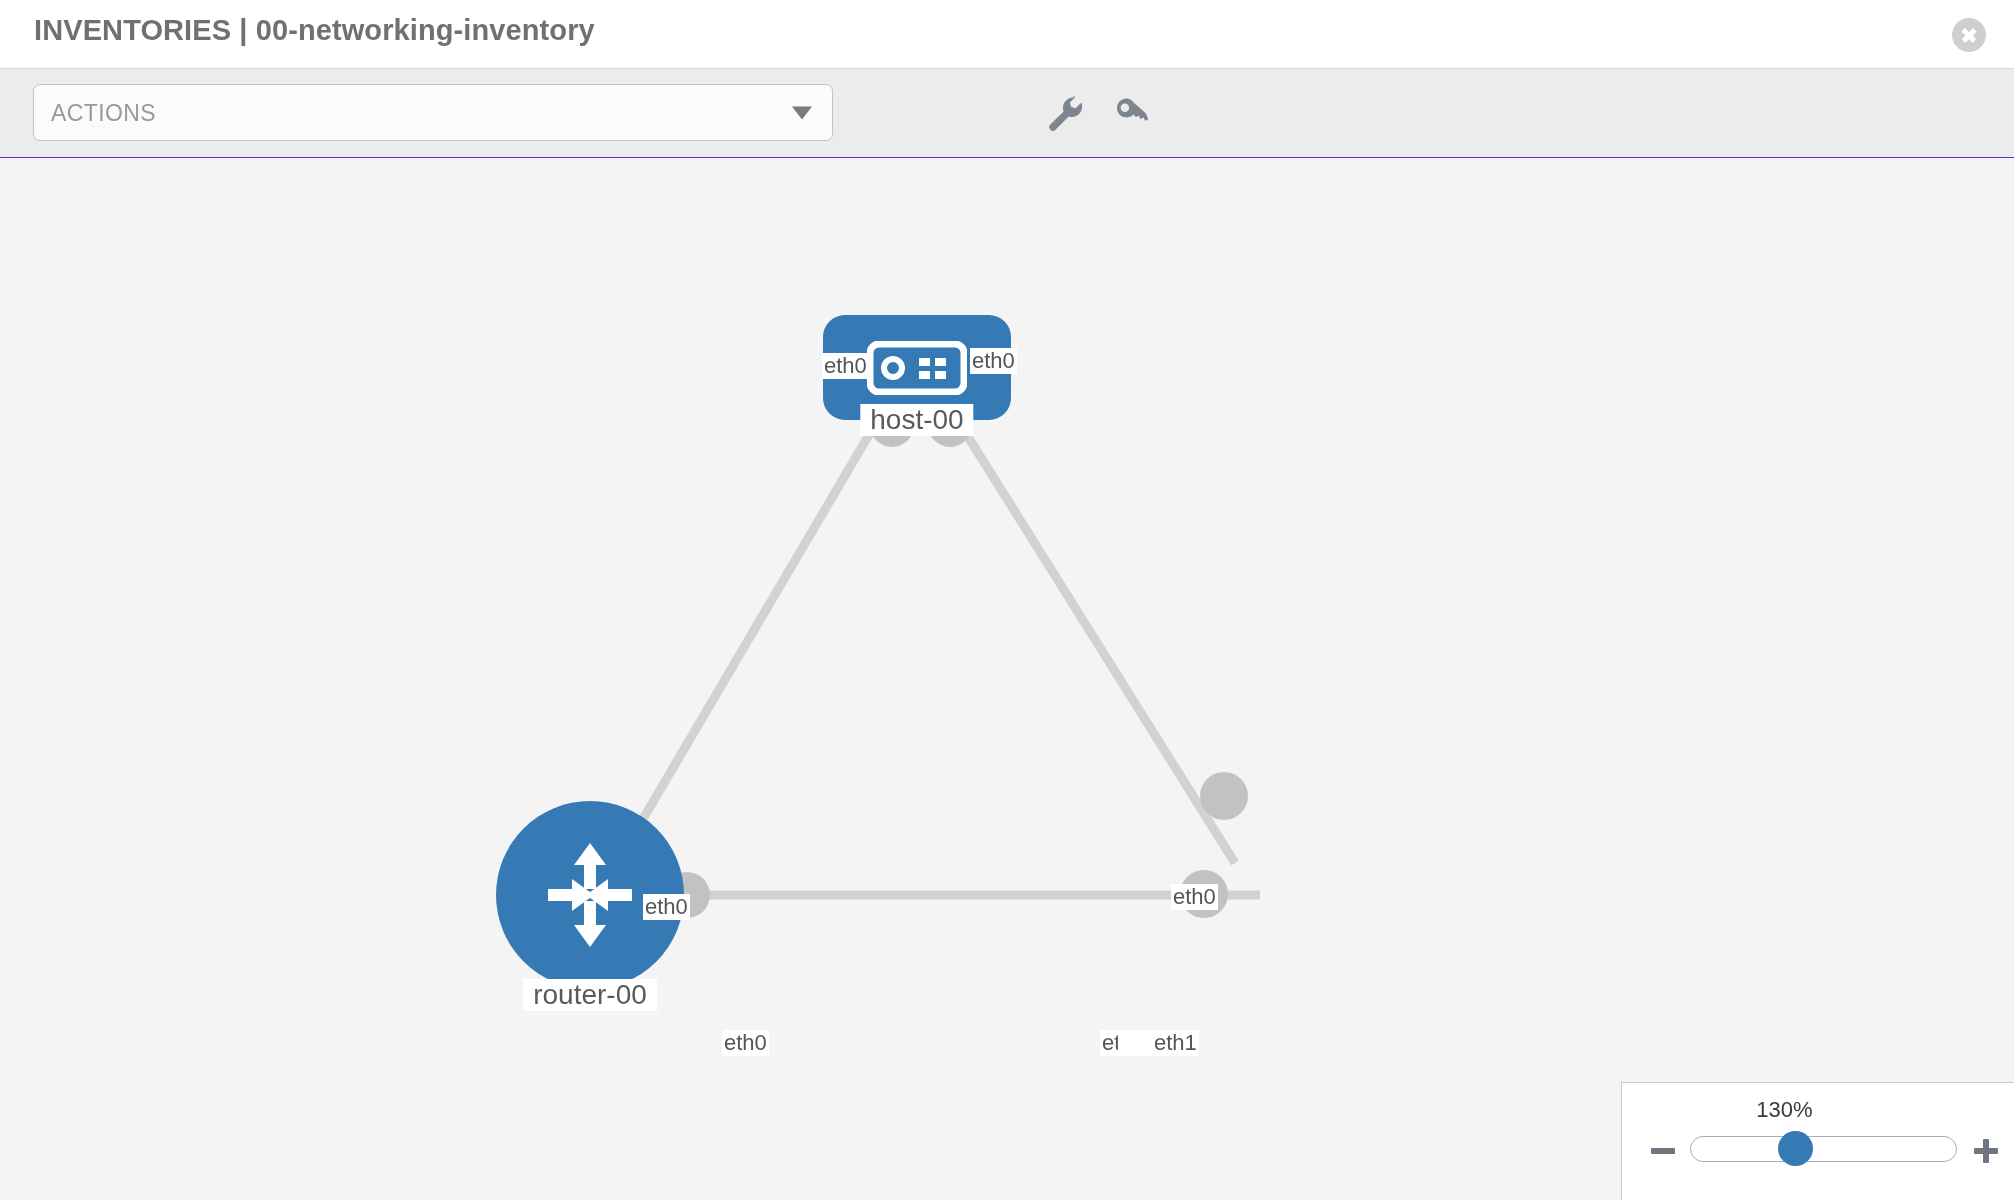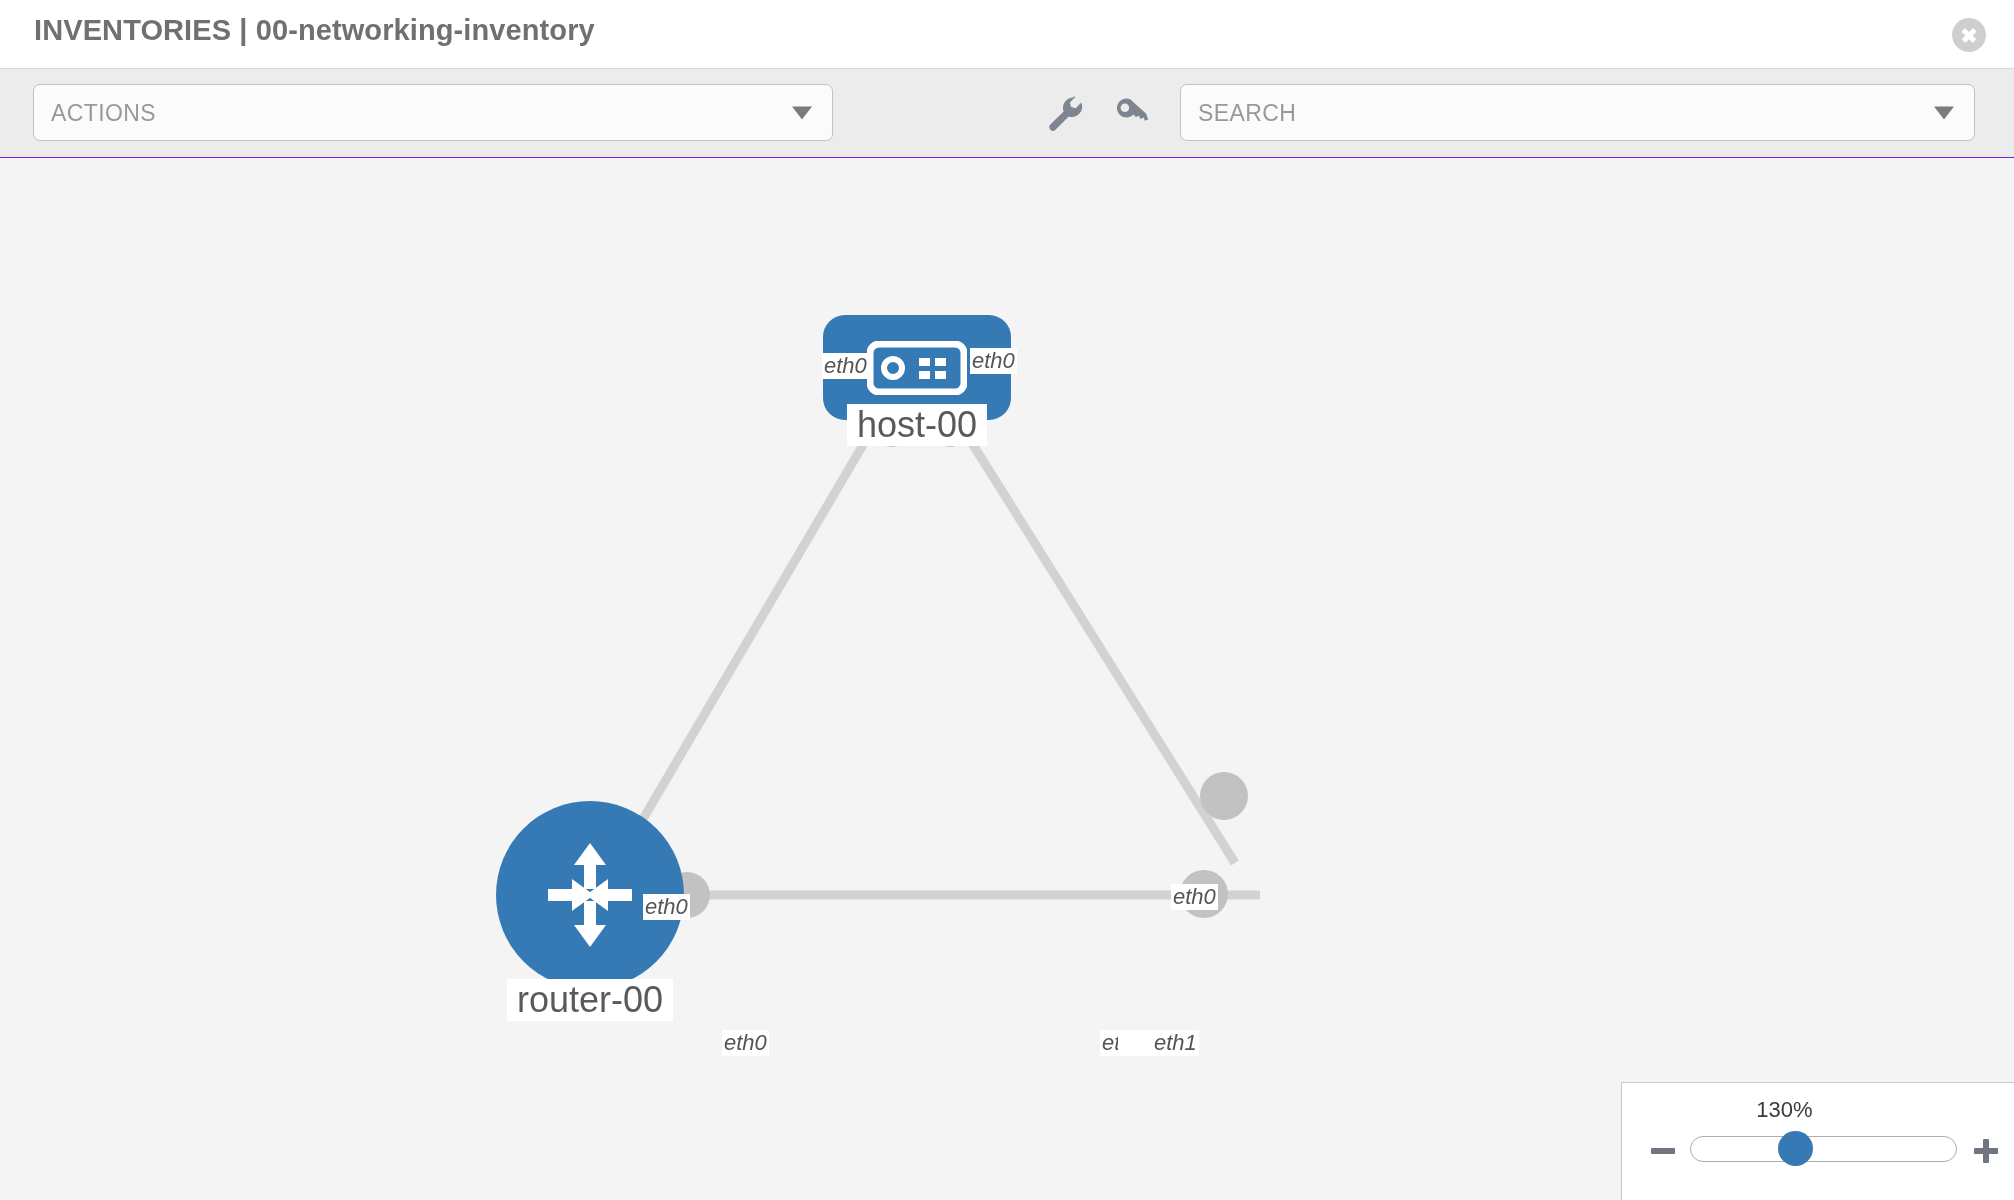--- a/index.html
+++ b/index.html
@@ -151,21 +151,21 @@
   }
   .node-shape {
     position: absolute;
     left: 0; top: 0;
     background: #3579b5;
   }
   .node-label {
     position: absolute;
     left: 50%;
     transform: translateX(-50%);
-    font-size: 36px;
+    font-size: 28px;
     color: #5a5a5a;
     background: #ffffff;
     padding: 0 10px;
     white-space: nowrap;
   }
 
   
   #node-host {
     left: 823px;
     top: 157px;
@@ -216,21 +216,20 @@
   }
 
   
   .iface-label {
     position: absolute;
     font-size: 22px;
     color: #555555;
     background: #ffffff;
     padding: 0 2px;
     white-space: nowrap;
-    font-style: italic;
   }
 
   
   .nub {
     position: absolute;
     border-radius: 50%;
     background: #c2c2c2;
   }
 
   
@@ -324,24 +323,20 @@
         <path d="M29.2 4.5a10.3 10.3 0 0 0-9.6 13.9L6.4 31.6a3.6 3.6 0 1 0 5.1 5.1L24.7 23.5a10.3 10.3 0 0 0 12.6-13.9l-5.6 5.6-4.6-1.2-1.2-4.6 5.6-5.6a10.4 10.4 0 0 0-2.3-.3z" fill="#7d8590"></path>
       </svg>
     </div>
 
     <div class="tool-icon" id="key-icon">
       <svg viewBox="0 0 40 40" width="40" height="40">
         <path d="M14.5 5.5a9.5 9.5 0 1 0 6.9 16l2.4 2.4 3.3-1.2 1.1 3.2 3.6-1.3 1.1 3.2 3.3-1.2-2.2-6L21.4 9.3A9.5 9.5 0 0 0 14.5 5.5zm-1.6 4.9a4.3 4.3 0 1 1 0 8.6 4.3 4.3 0 0 1 0-8.6z" fill="#7d8590"></path>
       </svg>
     </div>
 
-    <div class="select-box" id="search-select">
-      <span class="sel-label">SEARCH</span>
-      <span class="caret"></span>
-    </div>
   </div>
 
   <div class="canvas">
 
     <svg class="canvas-svg">
 
       <line x1="880" y1="258" x2="620" y2="700" stroke="#d2d2d2" stroke-width="9"></line>
 
       <line x1="955" y1="258" x2="1235" y2="705" stroke="#d2d2d2" stroke-width="9"></line>
 

